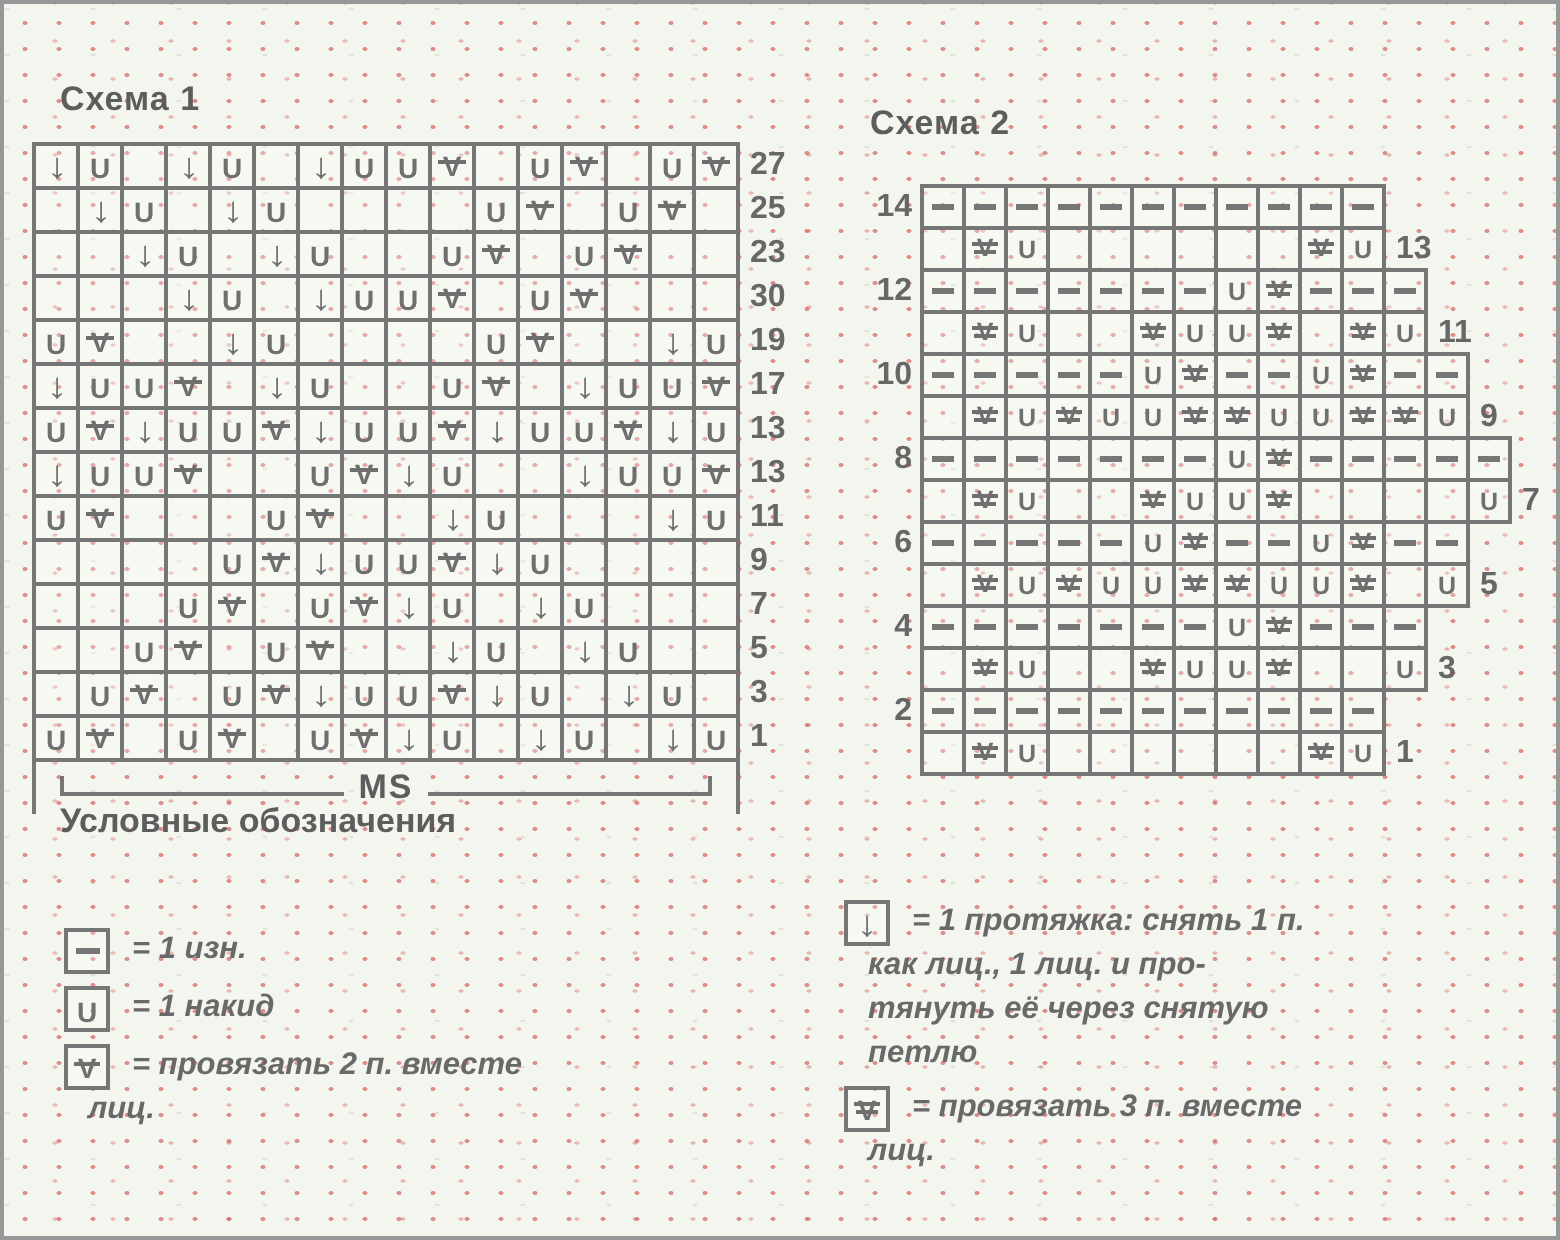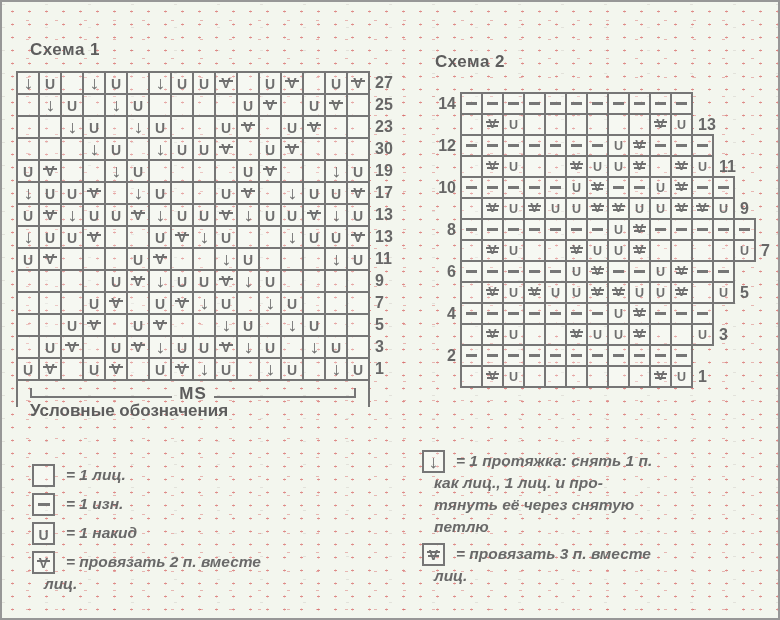--- a/index.html
+++ b/index.html
@@ -1157,24 +1157,20 @@
         <div class="cell small">
           <span class="sy u">U</span>
         </div>
         <span class="rowlab right">1</span>
       </div>
     </div>
 
   <div id="legend-title">Условные обозначения</div>
   <div class="legend-col" id="legend-left">
       <div class="legend-item">
-        <div class="lbox"></div>
-        <span class="ltext">= 1 лиц.</span>
-      </div>
-      <div class="legend-item">
         <div class="lbox">
           <span class="sy dash"></span>
         </div>
         <span class="ltext">= 1 изн.</span>
       </div>
       <div class="legend-item">
         <div class="lbox">
           <span class="sy u">U</span>
         </div>
         <span class="ltext">= 1 накид</span>

